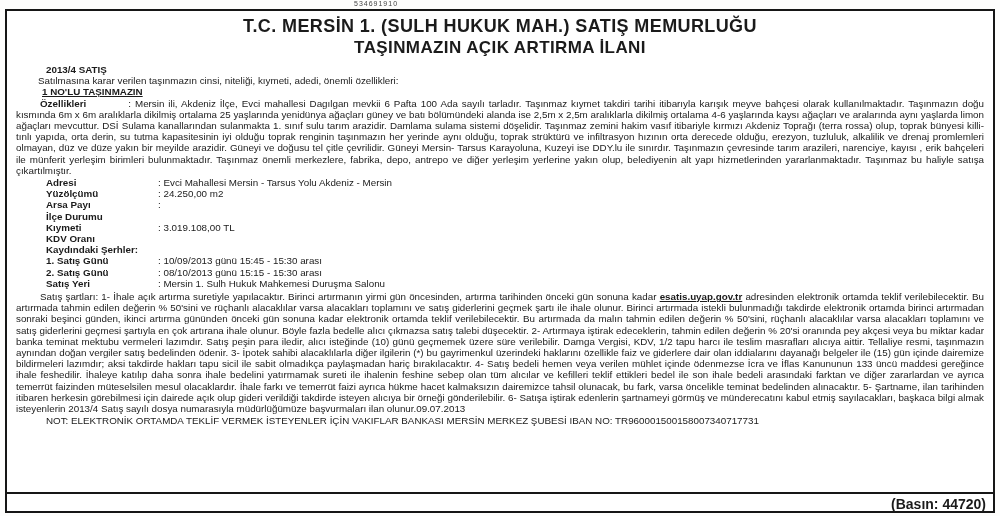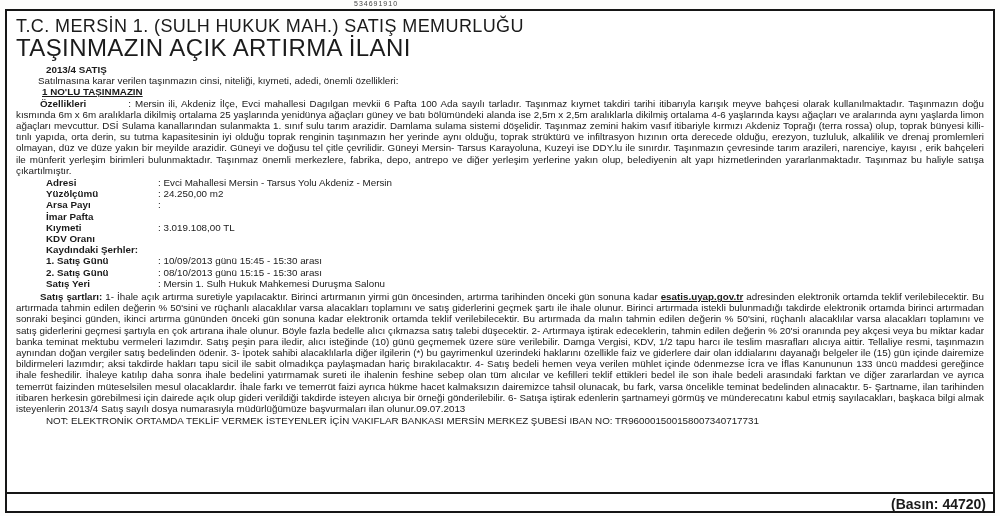--- a/index.html
+++ b/index.html
@@ -1,35 +1,35 @@
 <!DOCTYPE html>
 <html><head>
 <meta charset="utf-8">
 <style>
   html,body{margin:0;padding:0;background:#f2f2ef;}
   .page{position:relative;width:1000px;height:516px;background:#fdfdfc;overflow:hidden;
         font-family:"Liberation Sans","DejaVu Sans",sans-serif;color:#1b1b1b;}
   .scan-code{position:absolute;top:0;left:354px;font-size:7px;color:#444;letter-spacing:1px;z-index:3;}
   .doc{position:absolute;left:5px;right:5px;top:9px;bottom:3px;border:2px solid #161616;
        background:#fff;box-sizing:border-box;padding:4px 9px 20px 9px;}
-  .hdr{ text-align:left;font-weight:normal;}
+  .hdr{ text-align:center;font-weight:bold;}
   .hdr .l1{font-size:18px;line-height:22px;letter-spacing:.4px;}
-  .hdr .l2{font-size:24px;line-height:21px;letter-spacing:.4px;}
+  .hdr .l2{font-size:17px;line-height:21px;letter-spacing:.4px;}
   .body{font-size:9.8px;line-height:11.2px;margin-top:6px;}
   .case-no{margin-left:30px;font-weight:bold;}
   .intro{margin-left:22px;}
   .prop-head{margin-left:26px;font-weight:bold;text-decoration:underline;}
   .para{text-align:justify;text-indent:24px;margin:0;}
   .oz-label{font-weight:bold;margin-right:42px;}
   .fields{margin-left:30px;margin-top:1px;}
   .frow{display:flex;}
   .flabel{width:112px;font-weight:bold;flex:0 0 auto;}
   .fvalue{flex:1;}
   .terms{margin-top:2px;}
-  .terms-label{font-weight:bold;}
+  .terms-label{font-weight:normal;}
   .esatis{font-weight:bold;text-decoration:underline;}
   .note{margin-left:30px;margin-top:1px;}
   .footer{position:absolute;left:0;right:0;bottom:0;height:17px;border-top:2px solid #161616;background:#fff;}
   .bar{position:absolute;left:0;top:1px;bottom:1px;width:78.5%;background:#0d0d0d;color:#fff;
        font-weight:normal;font-size:10px;line-height:14px;padding-left:5px;margin-top:38px;}
   .basin{position:absolute;right:7px;top:2px;font-weight:bold;font-size:14px;}
 </style>
 </head>
 <body>
 
@@ -56,21 +56,21 @@
           </div>
         <div class="frow">
             <div class="flabel">Yüzölçümü</div>
             <div class="fvalue">: 24.250,00 m2</div>
           </div>
         <div class="frow">
             <div class="flabel">Arsa Payı</div>
             <div class="fvalue">:</div>
           </div>
         <div class="frow">
-            <div class="flabel">İmar Pafta</div>
+            <div class="flabel">İlçe Durumu</div>
           </div>
         <div class="frow">
             <div class="flabel">Kıymeti</div>
             <div class="fvalue">: 3.019.108,00 TL</div>
           </div>
         <div class="frow">
             <div class="flabel">KDV Oranı</div>
           </div>
         <div class="frow">
             <div class="flabel">Kaydındaki Şerhler:</div>

